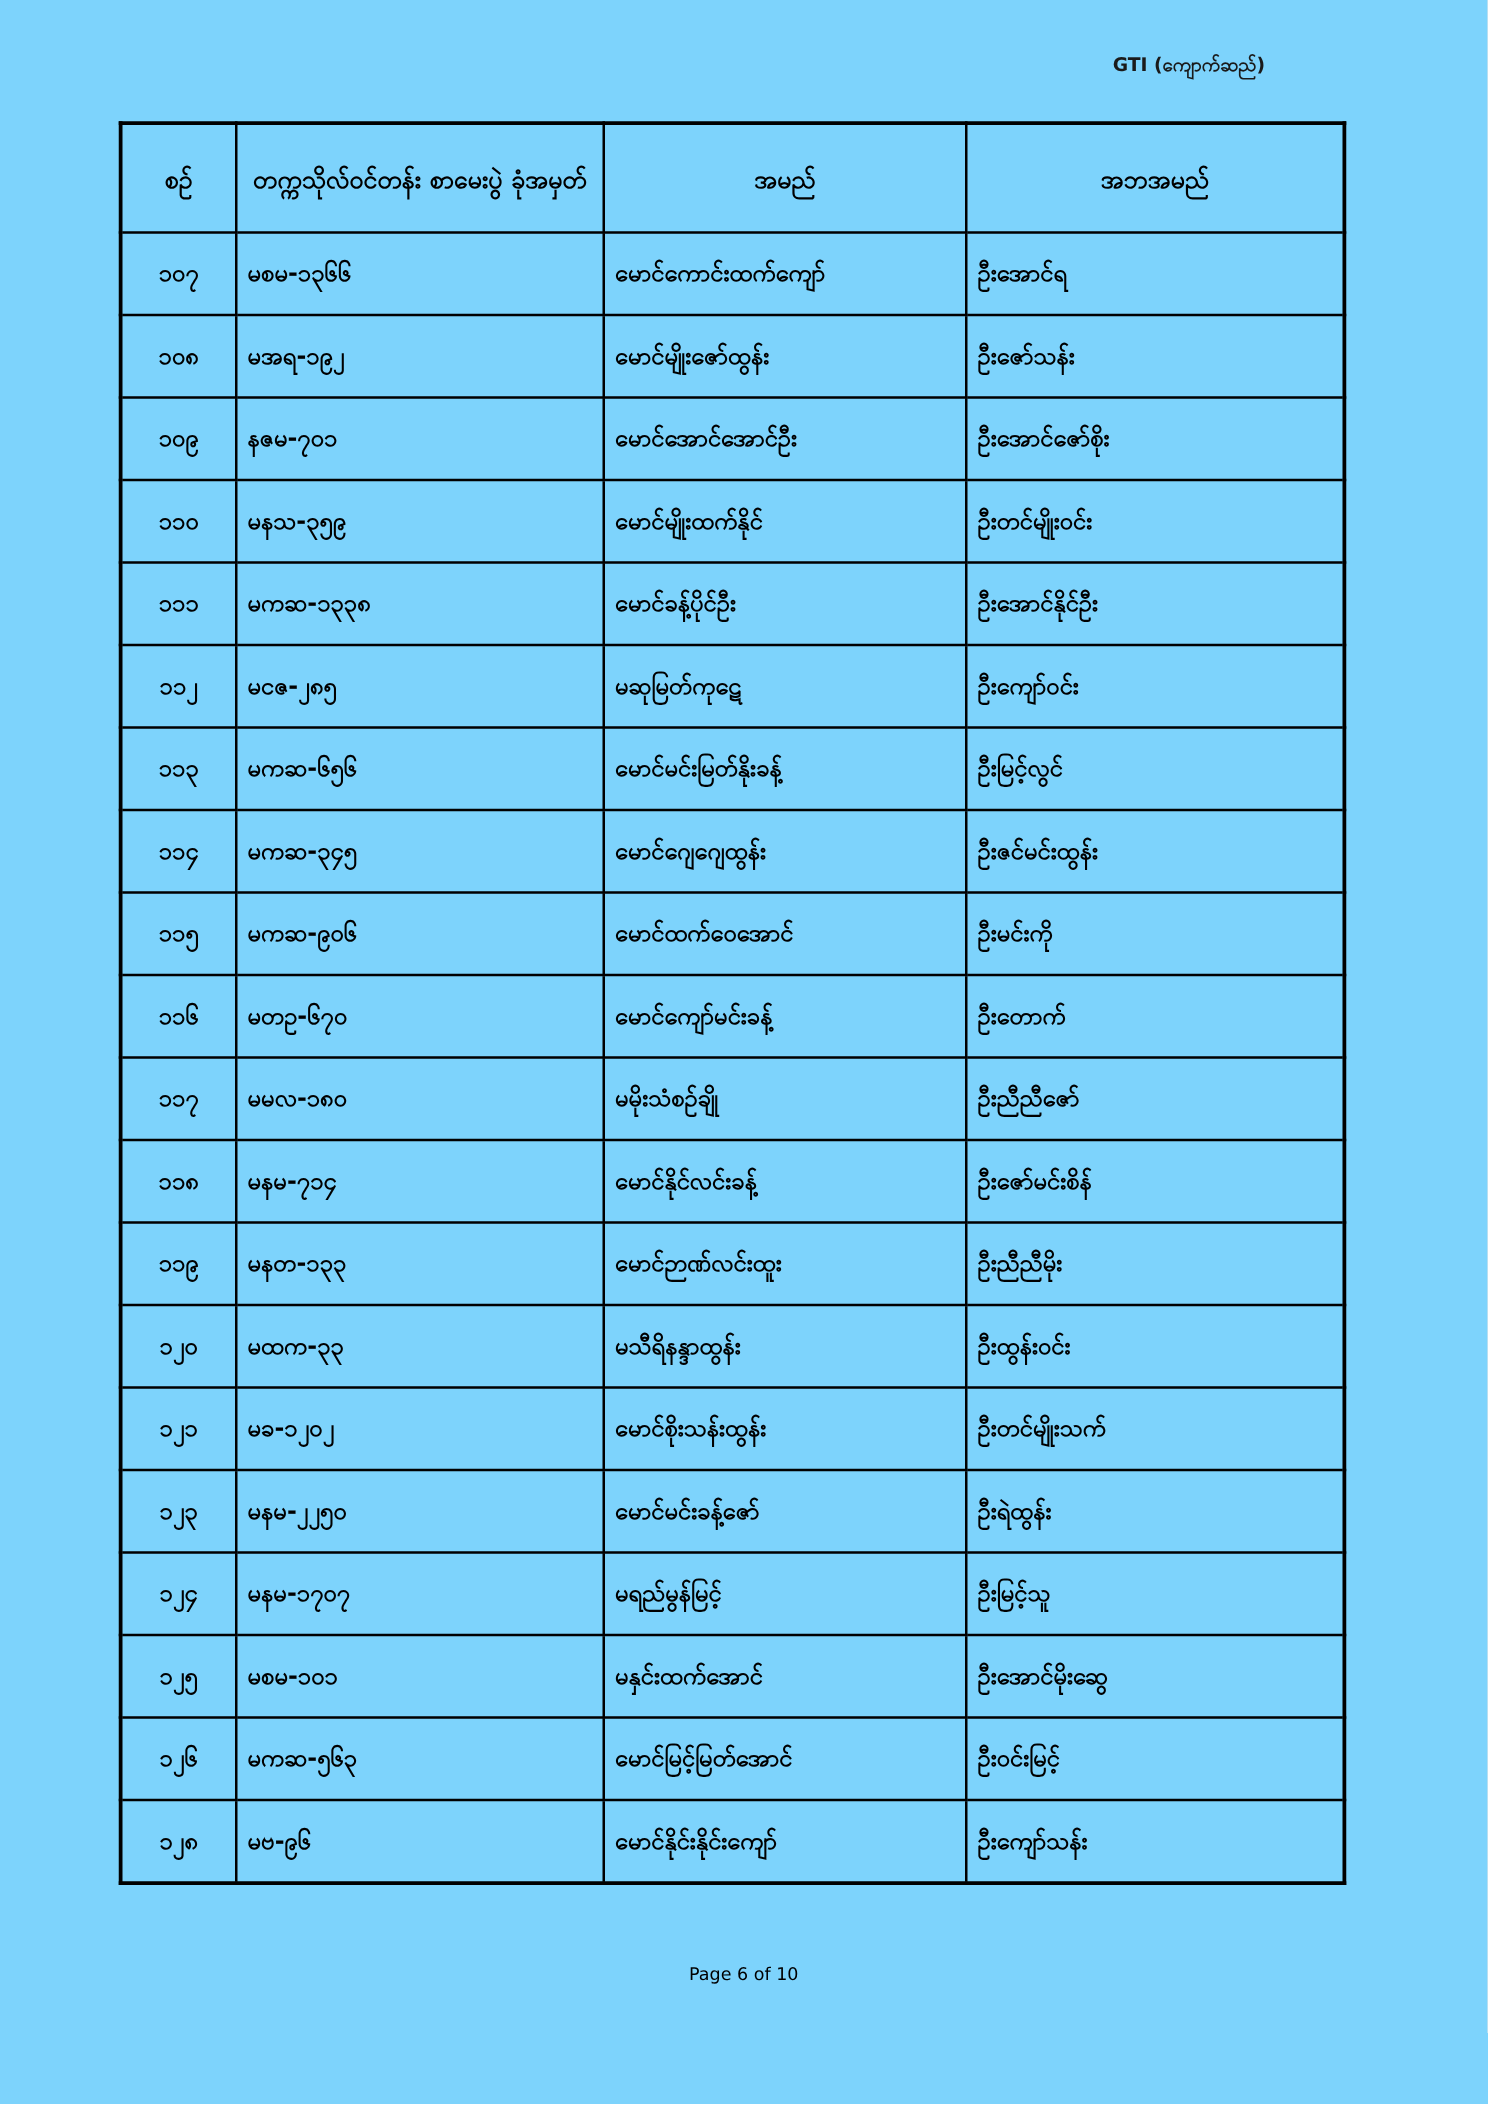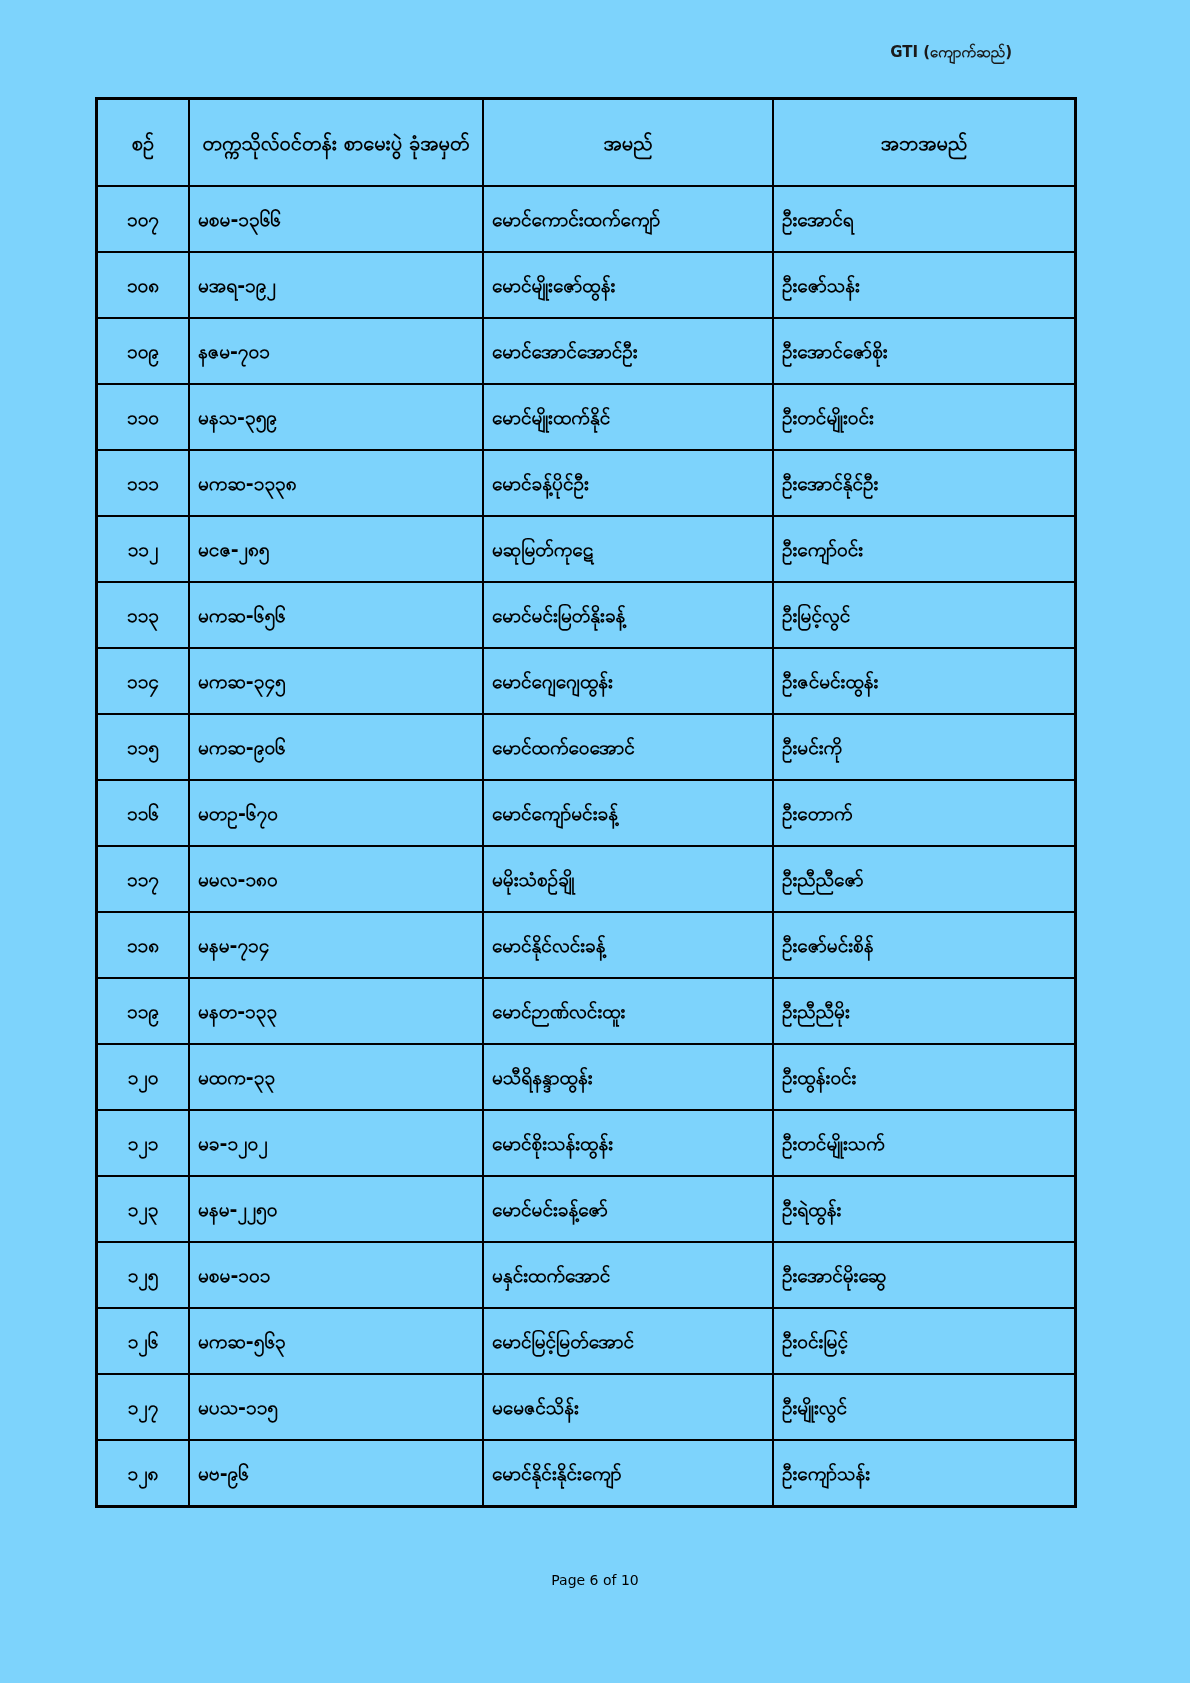--- a/index.html
+++ b/index.html
@@ -198,41 +198,41 @@
     </tr>
 
 
     <tr>
       <td class="cell-no">၁၂၃</td>
       <td class="cell-roll">မနမ-၂၂၅၀</td>
       <td class="cell-name">မောင်မင်းခန့်ဇော်</td>
       <td class="cell-father">ဦးရဲထွန်း</td>
     </tr>
 
+    <tr>
+      <td class="cell-no">၁၂၄</td>
+      <td class="cell-roll">မနမ-၁၇၀၇</td>
+      <td class="cell-name">မရည်မွန်မြင့်</td>
+      <td class="cell-father">ဦးမြင့်သူ</td>
+    </tr>
 
     <tr>
       <td class="cell-no">၁၂၅</td>
       <td class="cell-roll">မစမ-၁၀၁</td>
       <td class="cell-name">မနှင်းထက်အောင်</td>
       <td class="cell-father">ဦးအောင်မိုးဆွေ</td>
     </tr>
 
     <tr>
       <td class="cell-no">၁၂၆</td>
       <td class="cell-roll">မကဆ-၅၆၃</td>
       <td class="cell-name">မောင်မြင့်မြတ်အောင်</td>
       <td class="cell-father">ဦးဝင်းမြင့်</td>
     </tr>
 
-    <tr>
-      <td class="cell-no">၁၂၇</td>
-      <td class="cell-roll">မပသ-၁၁၅</td>
-      <td class="cell-name">မမေဇင်သိန်း</td>
-      <td class="cell-father">ဦးမျိုးလွင်</td>
-    </tr>
 
     <tr>
       <td class="cell-no">၁၂၈</td>
       <td class="cell-roll">မဗ-၉၆</td>
       <td class="cell-name">မောင်နိုင်းနိုင်းကျော်</td>
       <td class="cell-father">ဦးကျော်သန်း</td>
     </tr>
   </tbody>
   </table>
 

